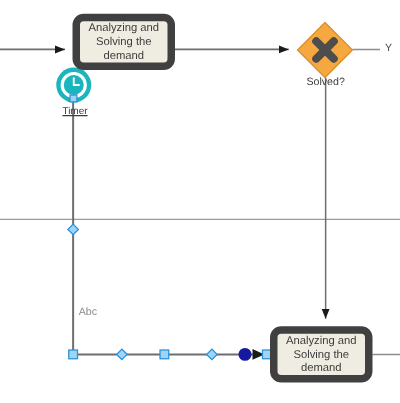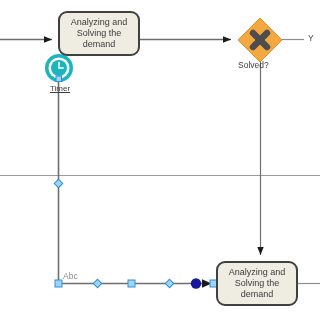--- a/index.html
+++ b/index.html
@@ -26,40 +26,39 @@
     position: absolute;
     color: #4a4a4a;
     font-family: "Liberation Sans", sans-serif;
     white-space: nowrap;
     pointer-events: none;
   }
   .task-box {
     position: absolute;
     box-sizing: border-box;
     background: #efece2;
-    border: 2px solid #404040;
+    border: 6px solid #404040;
     border-radius: 9px;
     display: flex;
     align-items: center;
     justify-content: center;
     text-align: center;
     color: #3c3c3c;
     font-size: 9px;
     line-height: 11px;
     padding: 2px 4px;
   }
   .task-text { display: block; }
   .edge-label {
     font-size: 8.5px;
     color: #4a4a4a;
   }
   .edge-label-gray {
     font-size: 8.5px;
     color: #8a8a8a;
-    margin-top: 27px;
   }
   .event-label {
     font-size: 8px;
     color: #3c3c3c;
   }
   .gateway-label {
     font-size: 8.5px;
     color: #3c3c3c;
   }
 </style>
@@ -132,21 +131,21 @@
   </div>
 
   <div class="task-box" style="left:216px; top:261px; width:82px; height:45px;">
     <span>
       <span class="task-text">Analyzing and</span>
       <span class="task-text">Solving the</span>
       <span class="task-text">demand</span>
     </span>
   </div>
 
-  <div class="label gateway-label" style="left:238px; top:60px; width:45px; ">Solved?</div>
+  <div class="label gateway-label" style="left:238px; top:60px; width:45px; text-align:center;">Solved?</div>
 
   <div class="label event-label" style="left:44px; top:84px; width:32px; text-align:center;text-decoration:underline;">Timer</div>
 
 
   <div class="label edge-label-gray" style="left:63px; top:244px;">Abc</div>
 
   <div class="label edge-label" style="left:308px; top:33px;">Y</div>
 
 </div>
 

